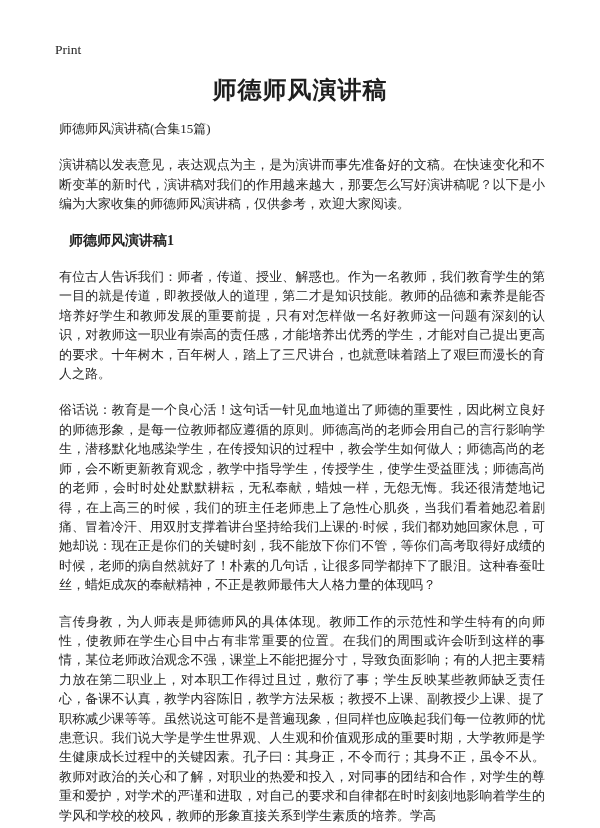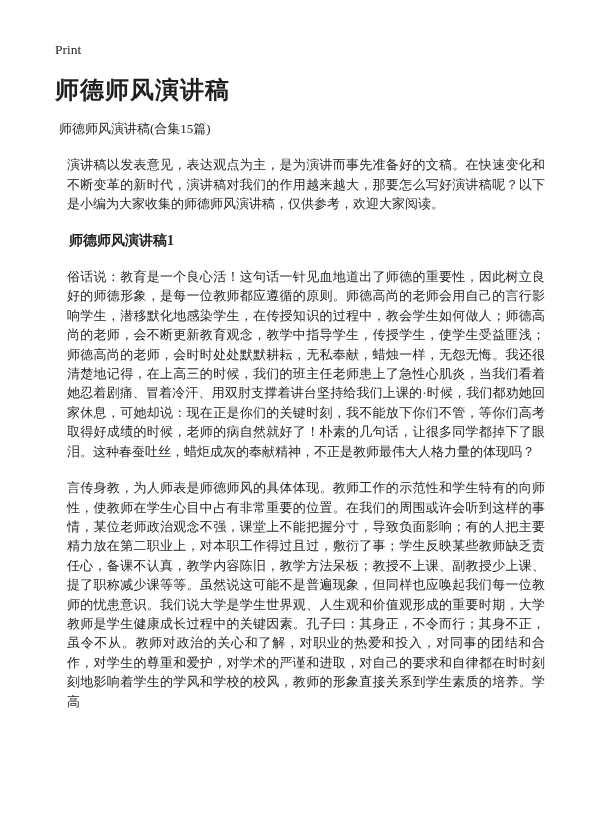--- a/index.html
+++ b/index.html
@@ -30,30 +30,30 @@
     line-height: 20px;
     color: #262626;
     cursor: pointer;
     text-decoration: none;
   }
   .doc-title {
     margin: 15px 0 0 0;
     font-size: 24px;
     line-height: 30px;
     font-weight: 700;
-    text-align: left;
+    text-align: center;
     letter-spacing: 1px;
     color: #1f1f1f;
   }
   .doc-subtitle {
     margin: 14px 0 0 4px;
     line-height: 19.4px;
   }
   .body-para {
-    margin: 9px 0 0 12px;
+    margin: 9px 0 0 4px;
     padding-top: 8px;
     text-align: justify;
     text-justify: inter-ideograph;
     word-break: break-all;
   }
   .section-heading {
     margin: 9px 0 0 14px;
     padding-top: 8px;
     font-size: 14px;
     line-height: 19.4px;
@@ -69,18 +69,19 @@
   <a class="print-link">Print</a>
 
   <h1 class="doc-title">师德师风演讲稿</h1>
 
   <div class="doc-subtitle">师德师风演讲稿(合集15篇)</div>
 
   <p class="body-para">演讲稿以发表意见，表达观点为主，是为演讲而事先准备好的文稿。在快速变化和不断变革的新时代，演讲稿对我们的作用越来越大，那要怎么写好演讲稿呢？以下是小编为大家收集的师德师风演讲稿，仅供参考，欢迎大家阅读。</p>
 
   <h2 class="section-heading">师德师风演讲稿1</h2>
 
+  <p class="body-para">有位古人告诉我们：师者，传道、授业、解惑也。作为一名教师，我们教育学生的第一目的就是传道，即教授做人的道理，第二才是知识技能。教师的品德和素养是能否培养好学生和教师发展的重要前提，只有对怎样做一名好教师这一问题有深刻的认识，对教师这一职业有崇高的责任感，才能培养出优秀的学生，才能对自己提出更高的要求。十年树木，百年树人，踏上了三尺讲台，也就意味着踏上了艰巨而漫长的育人之路。</p>
 
   <p class="body-para">俗话说：教育是一个良心活！这句话一针见血地道出了师德的重要性，因此树立良好的师德形象，是每一位教师都应遵循的原则。师德高尚的老师会用自己的言行影响学生，潜移默化地感染学生，在传授知识的过程中，教会学生如何做人；师德高尚的老师，会不断更新教育观念，教学中指导学生，传授学生，使学生受益匪浅；师德高尚的老师，会时时处处默默耕耘，无私奉献，蜡烛一样，无怨无悔。我还很清楚地记得，在上高三的时候，我们的班主任老师患上了急性心肌炎，当我们看着她忍着剧痛、冒着冷汗、用双肘支撑着讲台坚持给我们上课的·时候，我们都劝她回家休息，可她却说：现在正是你们的关键时刻，我不能放下你们不管，等你们高考取得好成绩的时候，老师的病自然就好了！朴素的几句话，让很多同学都掉下了眼泪。这种春蚕吐丝，蜡炬成灰的奉献精神，不正是教师最伟大人格力量的体现吗？</p>
 
   <p class="body-para">言传身教，为人师表是师德师风的具体体现。教师工作的示范性和学生特有的向师性，使教师在学生心目中占有非常重要的位置。在我们的周围或许会听到这样的事情，某位老师政治观念不强，课堂上不能把握分寸，导致负面影响；有的人把主要精力放在第二职业上，对本职工作得过且过，敷衍了事；学生反映某些教师缺乏责任心，备课不认真，教学内容陈旧，教学方法呆板；教授不上课、副教授少上课、提了职称减少课等等。虽然说这可能不是普遍现象，但同样也应唤起我们每一位教师的忧患意识。我们说大学是学生世界观、人生观和价值观形成的重要时期，大学教师是学生健康成长过程中的关键因素。孔子曰：其身正，不令而行；其身不正，虽令不从。教师对政治的关心和了解，对职业的热爱和投入，对同事的团结和合作，对学生的尊重和爱护，对学术的严谨和进取，对自己的要求和自律都在时时刻刻地影响着学生的学风和学校的校风，教师的形象直接关系到学生素质的培养。学高</p>
 
 </div>
 
 </body></html>

